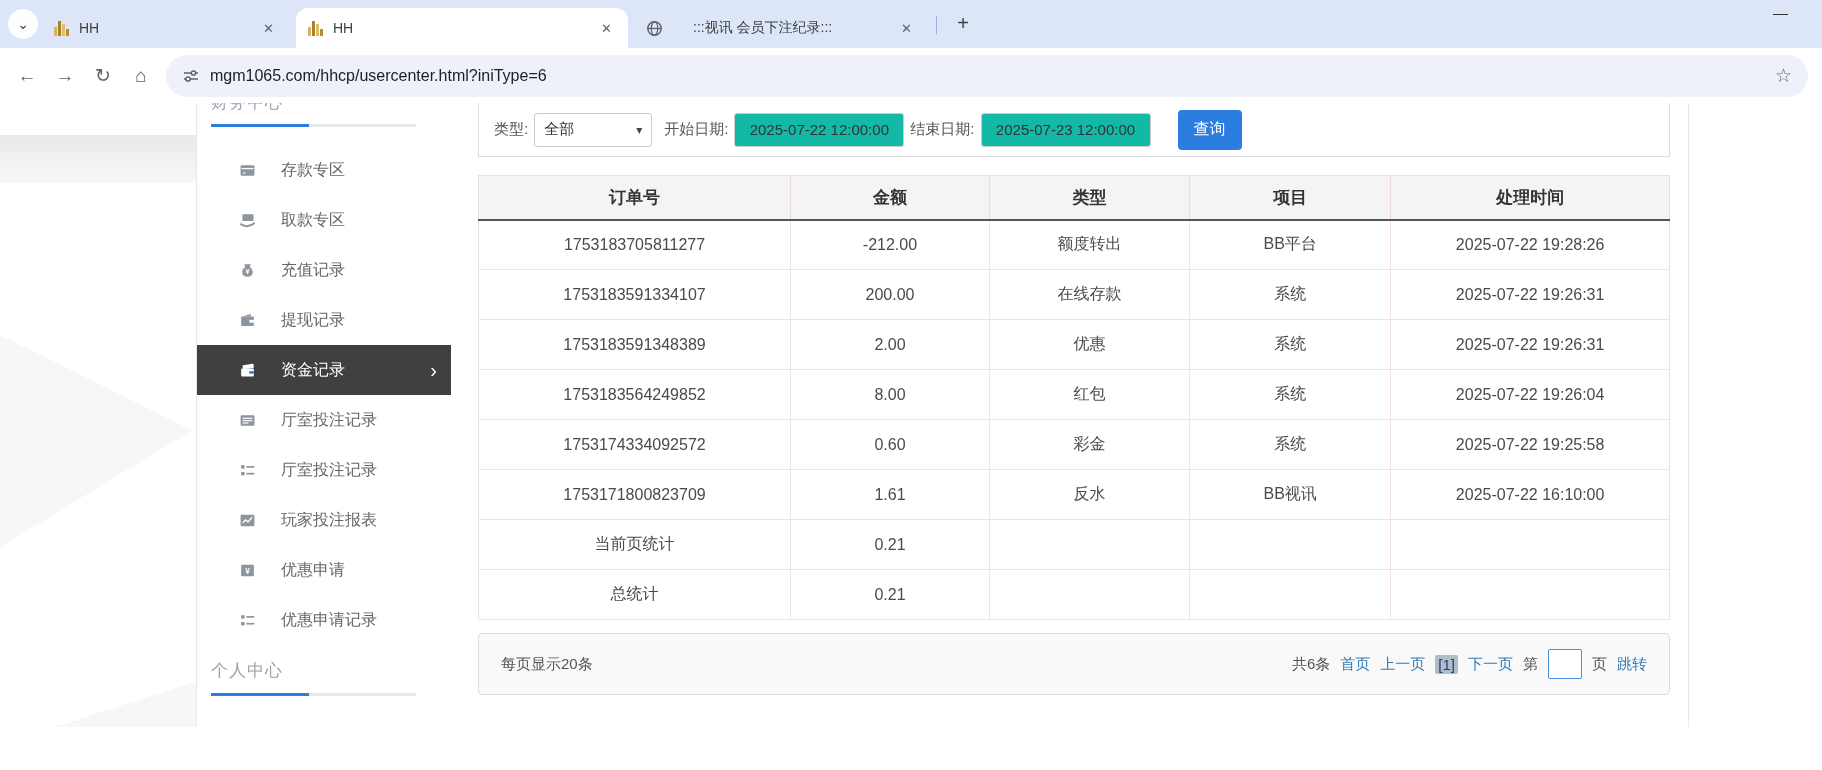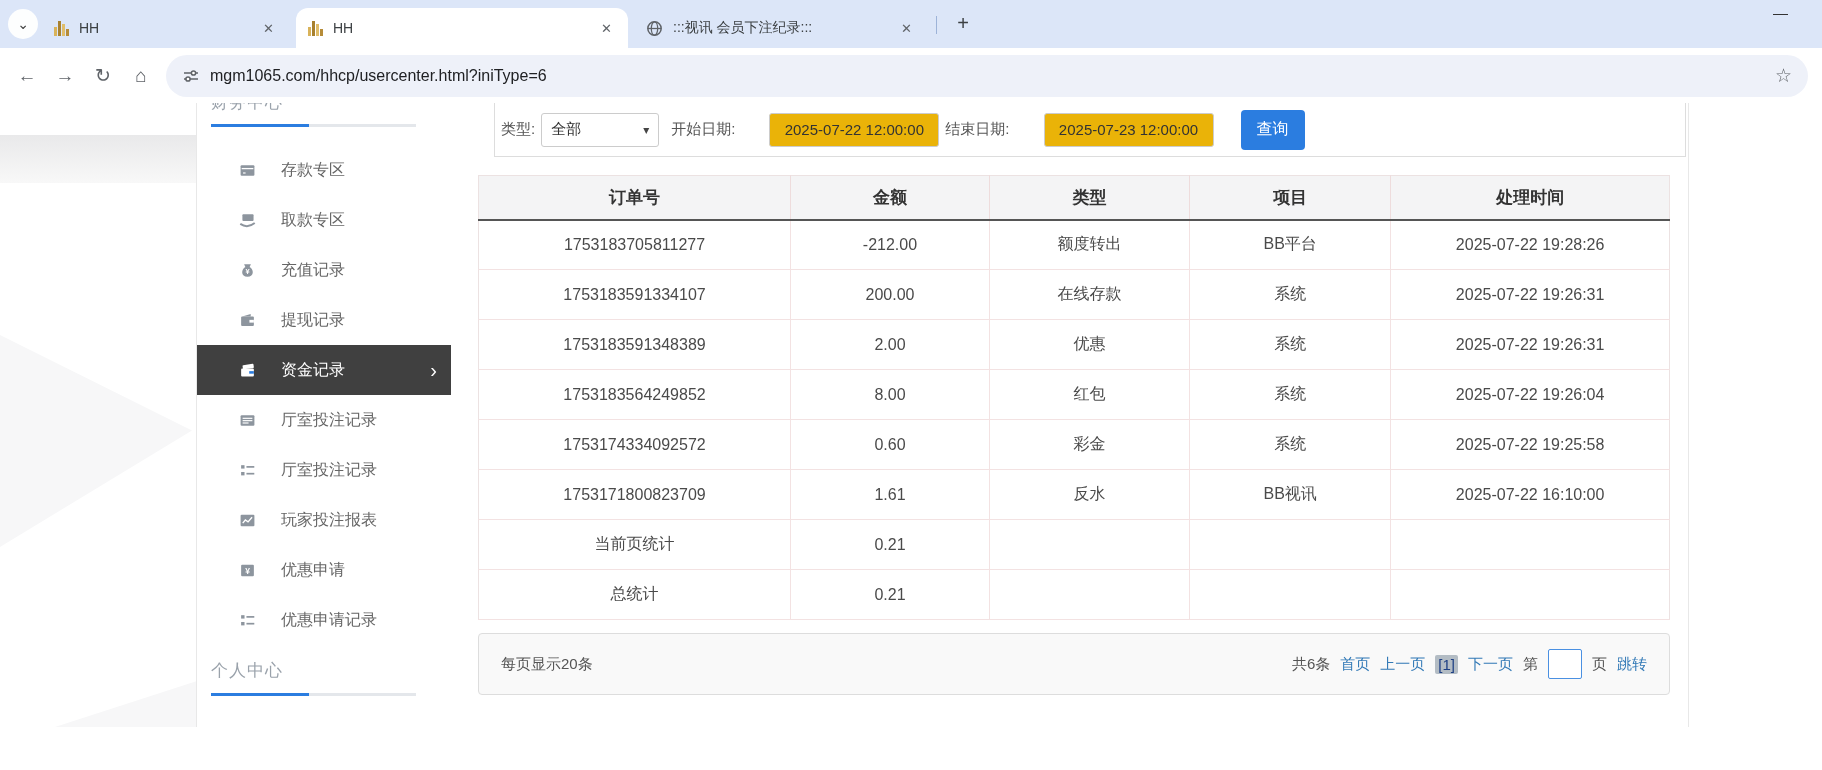--- a/index.html
+++ b/index.html
@@ -14,21 +14,21 @@
     background:#fdfefe; border-radius:50%; display:flex; align-items:center; justify-content:center;
     color:#444; font-size:14px; cursor:pointer; }
   .tab { position:absolute; top:8px; height:40px; display:flex; align-items:center;
     padding:0 12px; cursor:pointer; }
   .tab .t-title { flex:1; font-size:14px; color:#3c4043; white-space:nowrap; overflow:hidden;
     text-overflow:ellipsis; margin-left:10px; }
   .tab .t-close { font-size:13px; color:#5f6368; margin-left:10px; padding:2px 4px; }
   .tab.active { background:#fff; border-radius:12px 12px 0 0; }
   .tab1 { left:42px; width:248px; }
   .tab2 { left:296px; width:332px; }
-  .tab3 { left:634px; width:294px; }
+  .tab3 { left:634px; width:294px;gap:20px; }
   .gold-icon { display:inline-flex; align-items:flex-end; gap:1px; height:16px; }
   .gold-icon i { display:block; width:3px; background:#c9a245; }
   .gold-icon i:nth-child(1){ height:9px; background:#d9b35a;}
   .gold-icon i:nth-child(2){ height:15px; background:#a8812f;}
   .gold-icon i:nth-child(3){ height:12px; background:#e0bd6a;}
   .gold-icon i:nth-child(4){ height:7px;  background:#b68c38;}
   .tab-divider { position:absolute; left:936px; top:16px; width:1px; height:18px; background:#9db3d8; }
   .newtab-btn { position:absolute; left:948px; top:8px; width:30px; height:30px; display:flex;
     align-items:center; justify-content:center; font-size:20px; color:#3c4043; cursor:pointer; }
   .win-min { position:absolute; right:34px; top:4px; font-size:15px; color:#333; cursor:pointer; }
@@ -72,30 +72,30 @@
   .side-rule b { position:absolute; left:0; top:0; width:98px; height:3px; background:#2b7de0; }
   .side-items { position:absolute; top:42px; left:0; right:0; }
   .side-item { height:50px; display:flex; align-items:center; padding-left:42px; font-size:16px;
     color:#666; cursor:pointer; position:relative; }
   .side-item .s-ico { width:20px; height:17px; margin-right:22px; display:flex; align-items:center; }
   .side-item.active { background:#404040; color:#fff; }
   .side-item.active .s-chev { position:absolute; right:14px; font-size:20px; color:#fff; line-height:1; }
 
   
   .main { position:absolute; left:281px; top:0; width:1192px; }
-  .filter-box { position:absolute; top:0; left:16px; width:100%; height:54px;
-    border:1px solid #ddd; border-top:none; display:flex; align-items:center; 
+  .filter-box { position:absolute; top:0; left:0; width:100%; height:54px;
+    border:1px solid #ddd; border-top:none; display:flex; align-items:center; padding-left:9px;
     font-size:15px; color:#555; background:#fff; }
   .f-label { margin:0 6px 0 6px; white-space:nowrap; }
   .f-select { width:118px; height:34px; border:1px solid #ccc; border-radius:3px; background:#fff;
     display:flex; align-items:center; justify-content:space-between; padding:0 9px; color:#333;
     cursor:pointer; margin-right:6px; }
   .f-select .caret { font-size:12px; color:#444; }
-  .f-input { width:170px; height:34px; border:1px solid #ccc; border-radius:3px; background:#eab308;
-    text-align:center; font-size:15px; color:#333; font-family:inherit;margin-left:28px; }
+  .f-input { width:170px; height:34px; border:1px solid #ccc; border-radius:3px; background:#14b8a6;
+    text-align:center; font-size:15px; color:#333; font-family:inherit; }
   .f-btn { width:64px; height:40px; margin-left:27px; background:#2b7de0; border:none; border-radius:4px;
     color:#fff; font-size:16px; cursor:pointer; font-family:inherit; }
 
   table.data { position:absolute; top:72px; left:0; width:1192px; border-collapse:collapse;
     border:1px solid #ece2e2; }
   table.data th { height:44px; background:#f4f4f5; font-size:17px; font-weight:bold; color:#333;
     border-left:1px solid #eedcdc; border-bottom:2px solid #555; }
   table.data th:first-child { border-left:none; }
   table.data td { height:50px; text-align:center; font-size:16px; color:#4a4a4a;
     border:1px solid #f3e2e2; }

